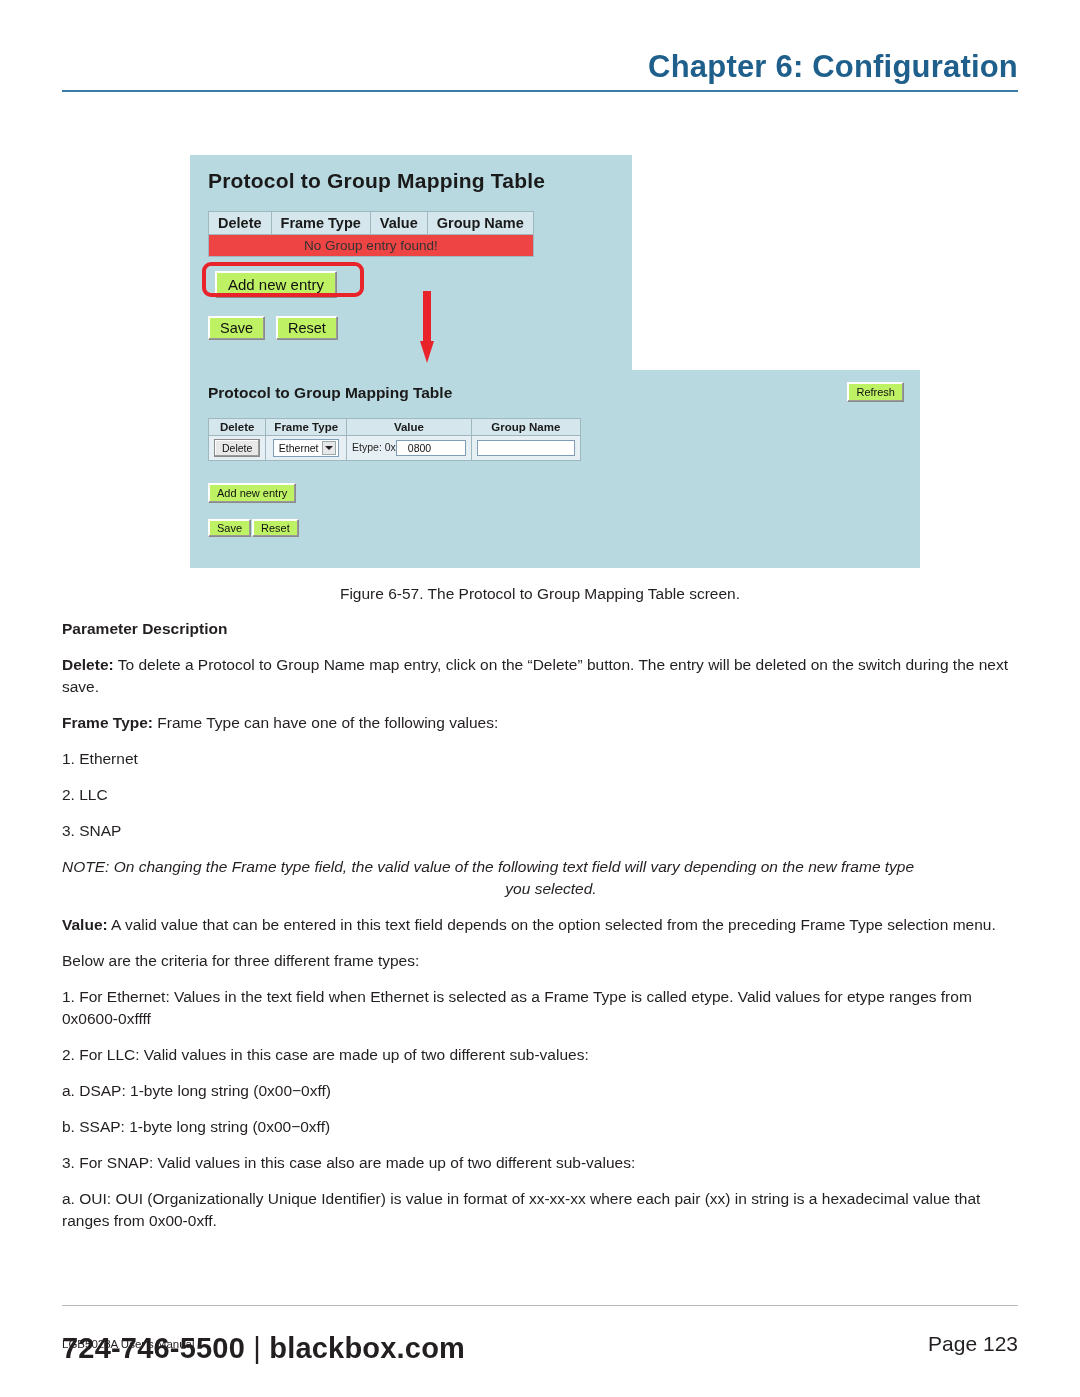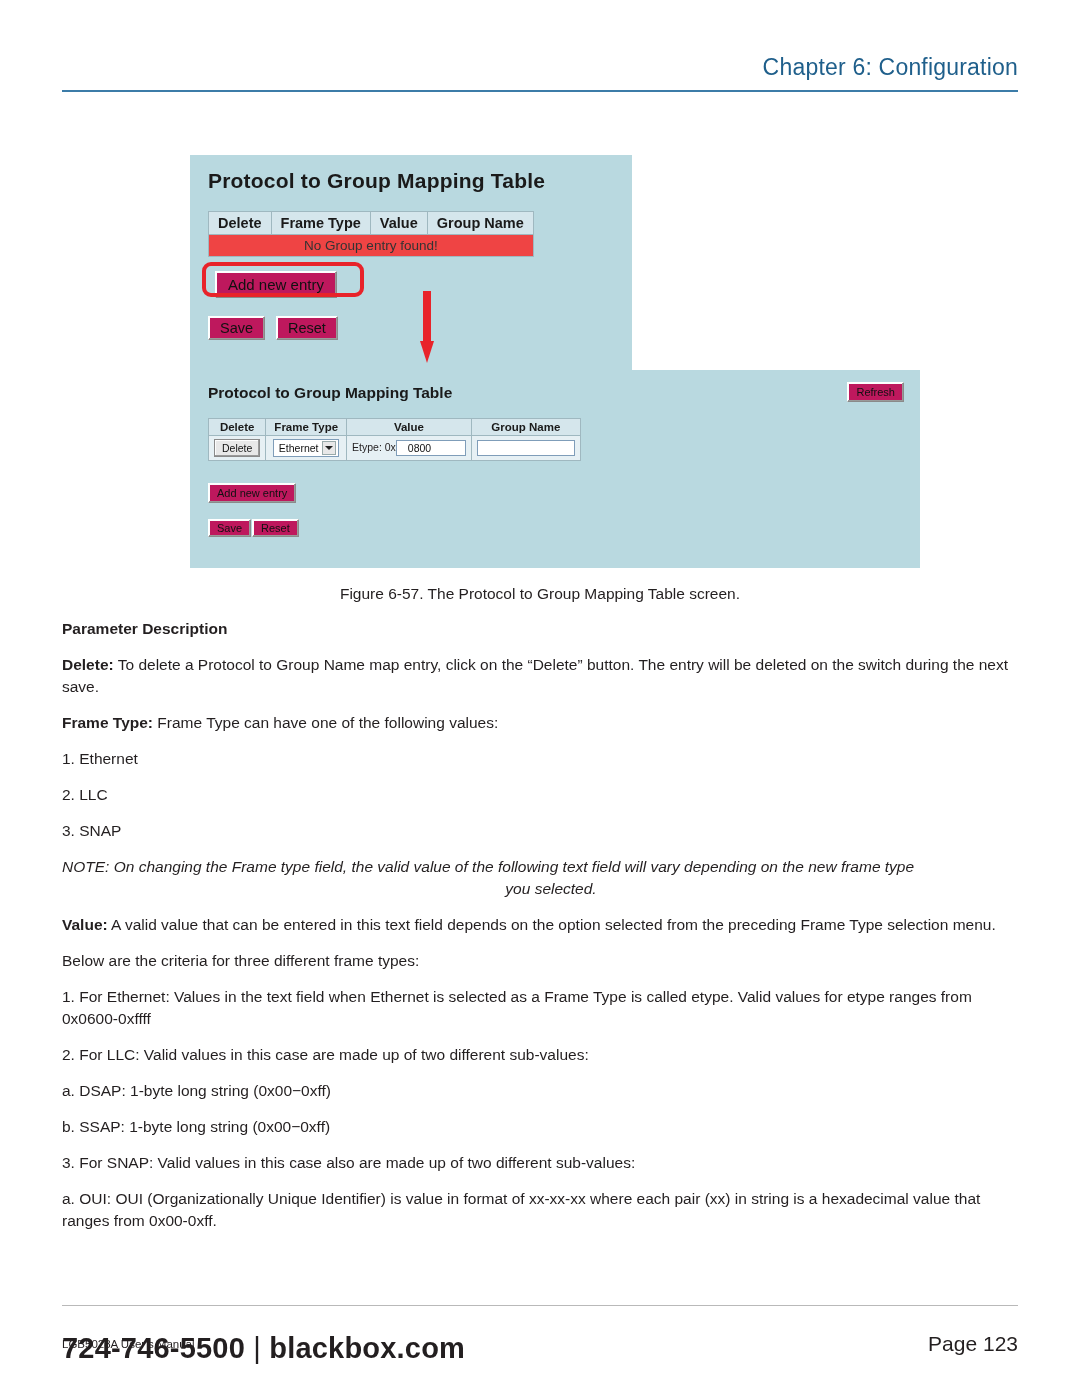--- a/index.html
+++ b/index.html
@@ -19,22 +19,22 @@
   
   .page-header {
     position: absolute;
     top: 52px;
     left: 62px;
     right: 62px;
     height: 44px;
   }
   .chapter-title {
     text-align: right;
-    font-size: 23px;
-    font-weight: normal;
+    font-size: 31px;
+    font-weight: bold;
     color: #1f5f8b;
     letter-spacing: 0.2px;
     line-height: 30px;
   }
   .header-rule {
     position: absolute;
     left: 0;
     right: 0;
     top: 38px;
     height: 2px;
@@ -86,21 +86,21 @@
     background: #ef4444;
     border: 1px solid #9fb8c0;
     text-align: center;
     padding: 3px 6px;
     font-size: 13.5px;
     font-weight: normal;
     color: #333;
   }
   .btn95 {
     display: inline-block;
-    background: #be185d;
+    background: #bef264;
     border: 1px solid #8a8a8a;
     border-top-color: #ffffff;
     border-left-color: #ffffff;
     box-shadow: inset -1px -1px 0 #9a9a9a, inset 1px 1px 0 #fdfdfd;
     color: #111;
     text-align: center;
     white-space: nowrap;
   }
   .addnew-top {
     position: absolute;

